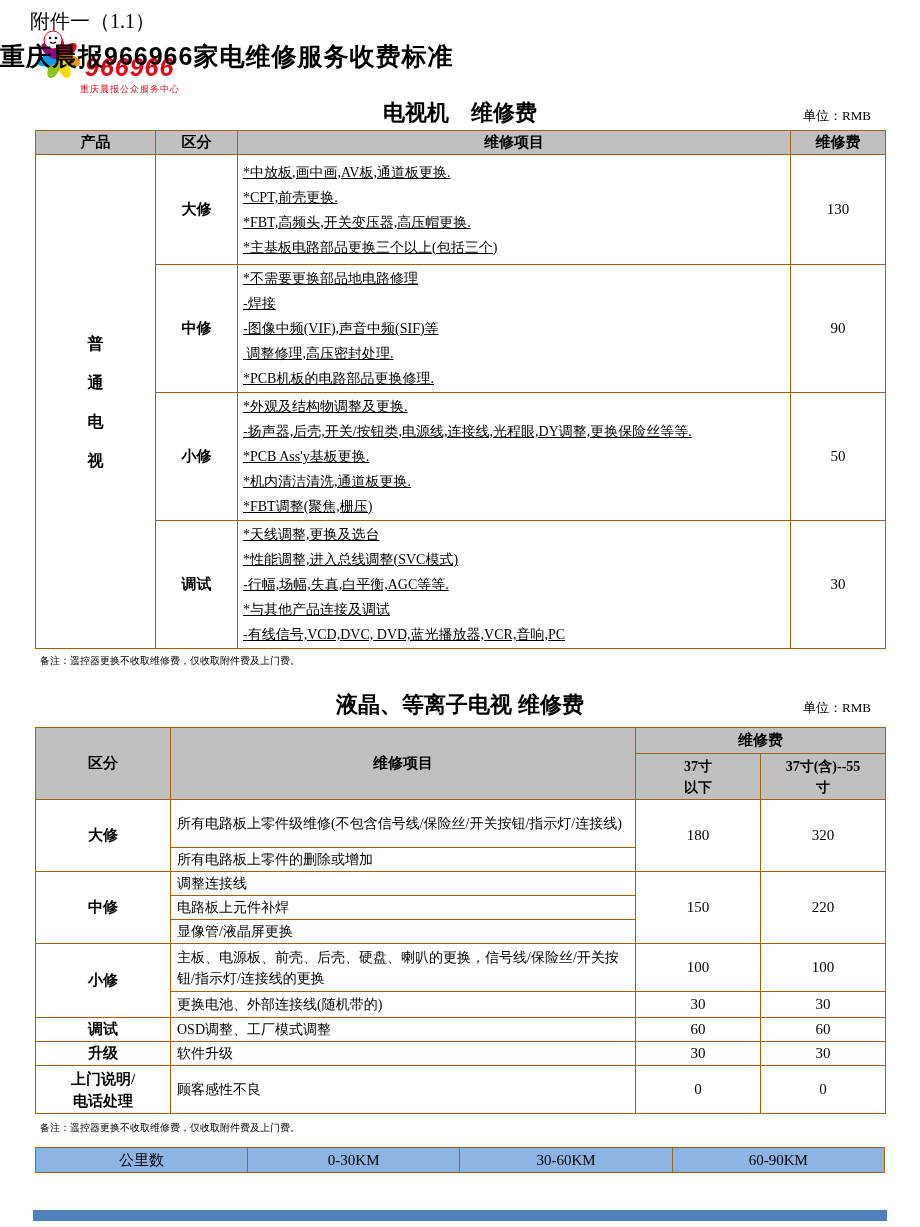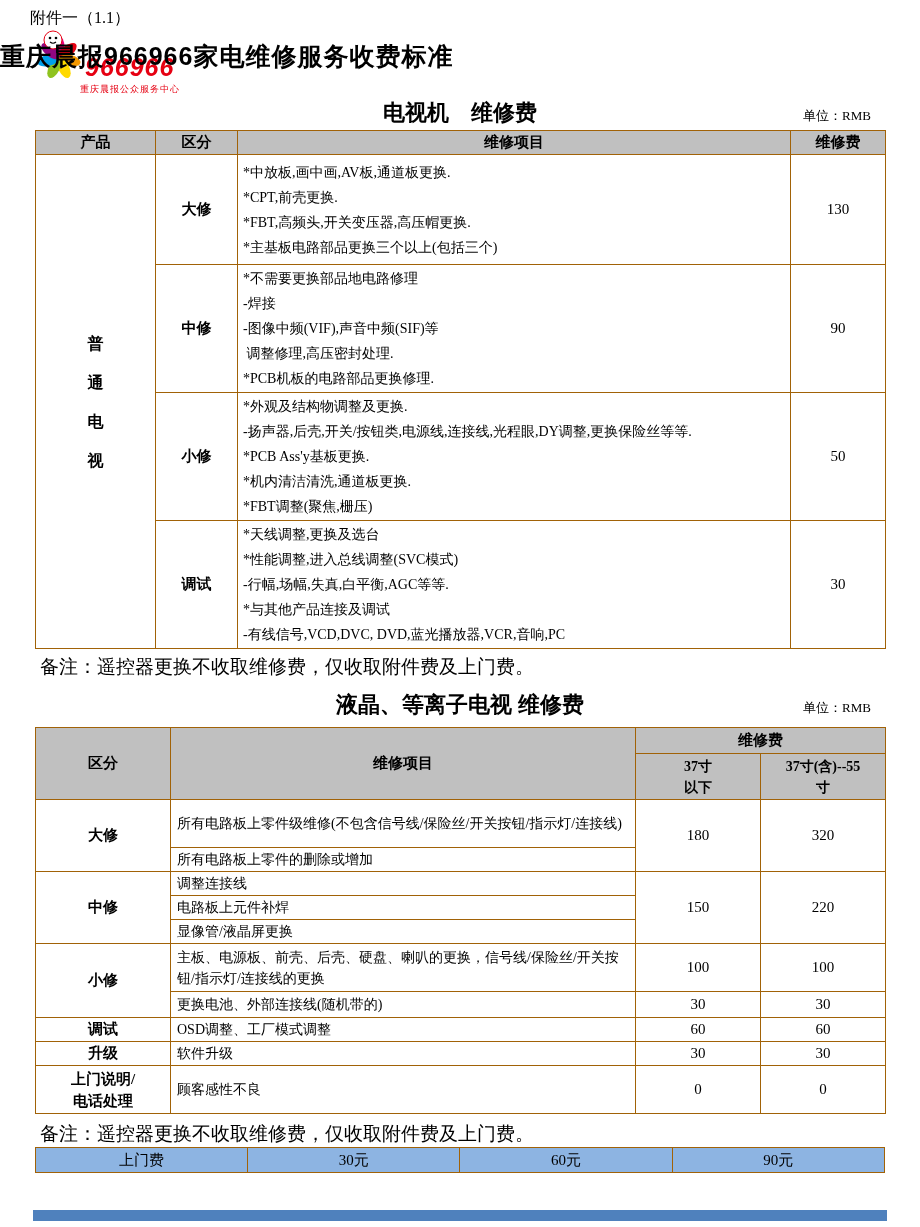--- a/index.html
+++ b/index.html
@@ -5,21 +5,21 @@
   * { margin:0; padding:0; box-sizing:border-box; }
   html, body { background:#ffffff; }
   body {
     width:920px; height:1227px;
     position:relative; overflow:hidden;
     font-family:"Liberation Serif","DejaVu Serif",serif;
     color:#000;
   }
   .page { position:absolute; inset:0; }
 
-  .attachment { position:absolute; top:8px; left:30px; font-size:16px; }
+  .attachment { position:absolute; top:8px; left:30px; font-size:20px; }
 
   
   .logo { position:absolute; top:28px; left:36px; width:190px; }
   .logo-top { display:flex; align-items:flex-end; gap:3px; }
   .logo-number {
     color:#e60012; font-size:25px; font-weight:bold; font-style:italic;
     font-family:"Liberation Sans","DejaVu Sans",sans-serif; letter-spacing:1px;
   }
   .logo-caption {
     color:#e60012; font-size:9px; margin-top:1px; margin-left:44px;
@@ -43,30 +43,30 @@
 
   table { border-collapse:collapse; table-layout:fixed; width:850px; position:absolute; left:35px; }
   td, th { border:1px solid #a16207; }
   .head th { background:#c0c0c0; font-weight:bold; font-size:15px; text-align:center; vertical-align:middle; }
 
   
   .t1 { top:130px; }
   .t1 .c-prod { width:120px; } .t1 .c-cat { width:82px; } .t1 .c-item { width:553px; } .t1 .c-fee { width:95px; }
   .t1 tr.head { height:24px; }
   .t1 td.cat { text-align:center; vertical-align:middle; font-weight:bold; font-size:15px; }
-  .t1 td.items { padding:0 5px; vertical-align:middle; }
+  .t1 td.items { padding:0 5px; vertical-align:middle;text-decoration:underline; }
   .t1 td.items .line { font-size:14px; line-height:25px; white-space:pre-wrap; }
   .t1 td.fee { text-align:center; vertical-align:middle; font-size:15px; }
   .t1 td.items-4 { height:110px; }
   .t1 td.items-5 { height:128px; }
   .product-cell { vertical-align:middle; }
   .vchars { display:flex; flex-direction:column; align-items:center; }
   .vchars div { font-size:16px; font-weight:bold; line-height:39px; }
 
-  .note { position:absolute; left:40px; font-size:19px; }
+  .note { position:absolute; left:40px; font-size:10px; }
   .note1 { top:654px; }
   .note2 { top:1121px; }
 
   
   .t2 { top:727px; }
   .t2 .c-cat { width:135px; } .t2 .c-item { width:465px; } .t2 .c-s1 { width:125px; } .t2 .c-s2 { width:125px; }
   .t2 tr.head1 { height:26px; }
   .t2 tr.head2 { height:46px; }
   .t2 .size-th div { font-size:14px; font-weight:bold; line-height:21px; }
   .t2 td.cat { text-align:center; vertical-align:middle; font-weight:bold; font-size:15px; }
@@ -293,24 +293,24 @@
   <div class="note note2">备注：遥控器更换不收取维修费，仅收取附件费及上门费。</div>
 
   <table class="t3">
     <colgroup>
         <col class="m0">
         <col>
         <col>
         <col>
       </colgroup>
     <tbody>
-    <tr>
-      <td>上门费</td>
-      <td>30元</td>
-      <td>60元</td>
-      <td>90元</td>
+        <tr>
+      <td>公里数</td>
+      <td>0-30KM</td>
+      <td>30-60KM</td>
+      <td>60-90KM</td>
     </tr>
   </tbody>
     </table>
 
   <div class="strip"></div>
 
 </div>
 
 </body></html>

